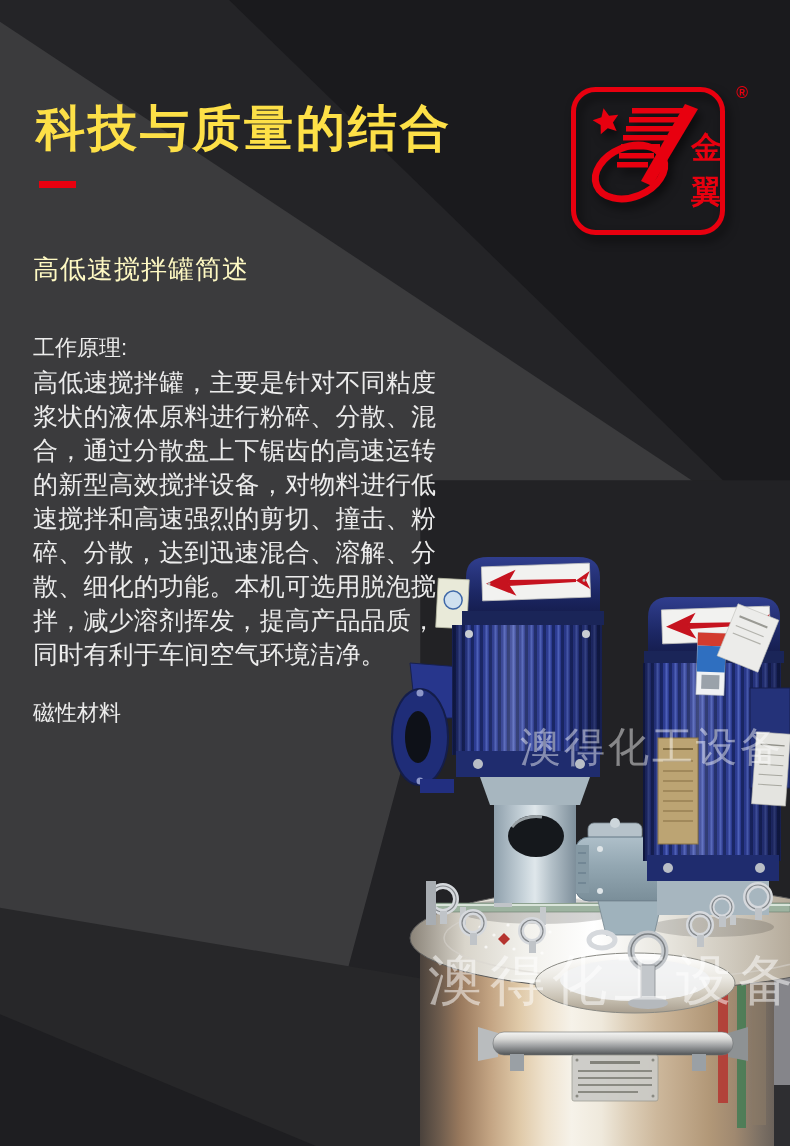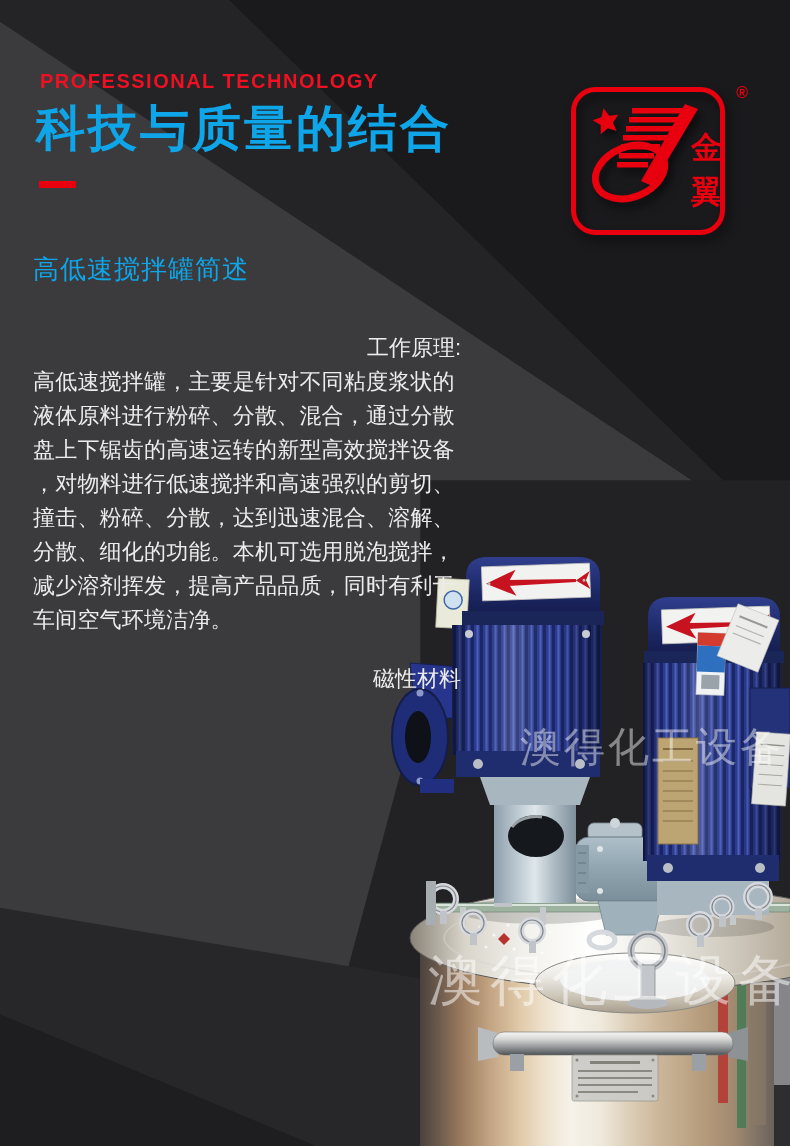--- a/index.html
+++ b/index.html
@@ -17,39 +17,39 @@
   .f-corner{background:#1e1e21;clip-path:polygon(0 88.5%,40% 100%,0 100%);}
 
   
   .eyebrow{
     position:absolute;left:40px;top:70px;
     color:#ef1022;font-size:20px;letter-spacing:1.5px;font-weight:bold;
     white-space:nowrap;
   }
   .title{
     position:absolute;left:36px;top:96px;margin:0;
-    color:#0ea5e9;font-size:49px;font-weight:bold;letter-spacing:3px;
+    color:#fde047;font-size:49px;font-weight:bold;letter-spacing:3px;
     white-space:nowrap;
   }
   .dash{position:absolute;left:39px;top:181px;width:37px;height:7px;background:#e8000f;}
 
   
   .logo{position:absolute;left:570px;top:86px;width:178px;height:156px;}
   .logo svg{filter:drop-shadow(4px 6px 5px rgba(0,0,0,.55));}
   .logo-char{position:absolute;right:26px;color:#e8000f;font-size:31px;font-weight:bold;line-height:1;}
   .logo-char.c1{top:46px;}
   .logo-char.c2{top:90px;}
   .reg-mark{position:absolute;right:0;top:-2px;color:#e8000f;font-size:16px;font-weight:bold;}
 
   
   .article{position:absolute;left:33px;top:252px;width:428px;color:#ececec;}
-  .article h2{margin:0 0 44px 0;font-size:26px;font-weight:normal;color:#0ea5e9;letter-spacing:1px;}
-  .p-label{margin:0;font-size:22px;line-height:34px;text-align:right;}
+  .article h2{margin:0 0 44px 0;font-size:26px;font-weight:normal;color:#fef9c3;letter-spacing:1px;}
+  .p-label{margin:0;font-size:22px;line-height:34px;}
   .p-body{
-    margin:0;font-size:22px;line-height:34px;letter-spacing:0.2px;
+    margin:0;font-size:25px;line-height:34px;letter-spacing:0.2px;
     word-break:break-all;line-break:anywhere;
   }
   .gap{height:25px;}
 
   
   .photo{position:absolute;left:390px;top:555px;width:400px;height:591px;}
 
   
   .wm{position:absolute;color:rgba(255,255,255,.46);white-space:nowrap;z-index:6;font-weight:normal;}
   .wm1{left:520px;top:720px;font-size:41px;letter-spacing:3px;}
@@ -349,21 +349,20 @@
       <circle cx="187" cy="505" r="1.5" fill="#8a8a82"></circle>
         <circle cx="263" cy="505" r="1.5" fill="#8a8a82"></circle>
       <circle cx="187" cy="541" r="1.5" fill="#8a8a82"></circle>
         <circle cx="263" cy="541" r="1.5" fill="#8a8a82"></circle>
     </g>
   </svg>
 
   <div class="wm wm1">澳得化工设备</div>
   <div class="wm wm2">澳得化工设备</div>
 
-  <div class="eyebrow">PROFESSIONAL TECHNOLOGY</div>
   <h1 class="title">科技与质量的结合</h1>
   <div class="dash"></div>
 
   <div class="logo">
     <svg width="156" height="150" viewBox="0 0 156 150">
       <rect x="3.5" y="3.5" width="149" height="143" rx="22" fill="none" stroke="#e8000f" stroke-width="5"></rect>
       <polygon transform="rotate(-12 36 34)" fill="#e8000f" points="36,22 39.9,30.4 49.1,31.5 42.3,37.8 44.1,46.9 36,42.4 27.9,46.9 29.7,37.8 22.9,31.5 32.1,30.4"></polygon>
       <g fill="#e8000f">
         <rect x="62" y="22" width="55" height="5.5"></rect>
         <rect x="59" y="31" width="52" height="5.5"></rect>

